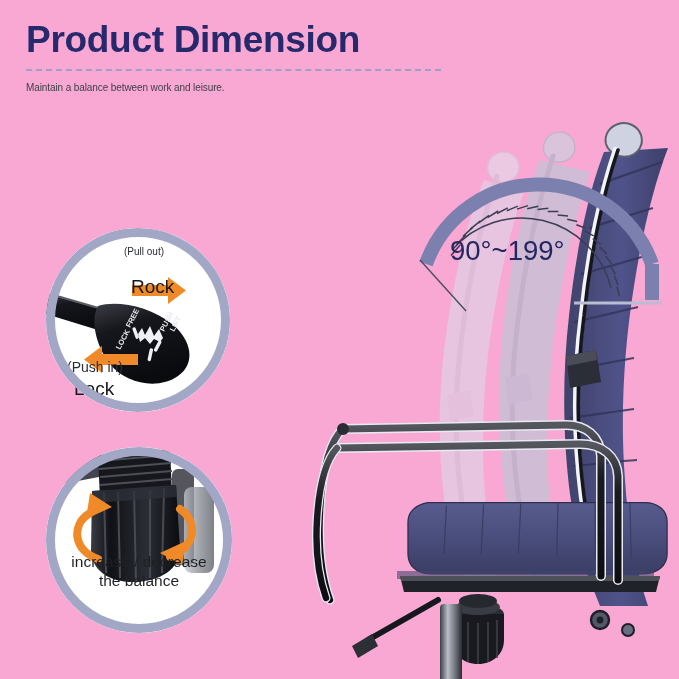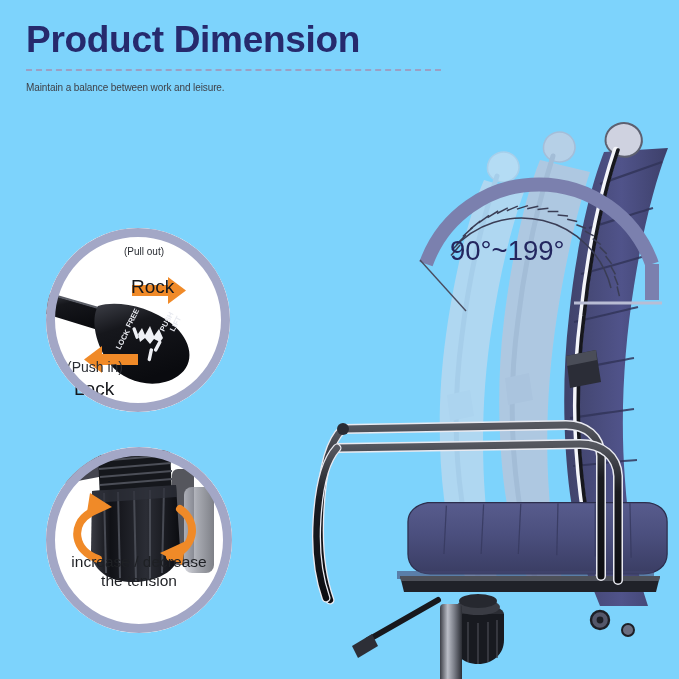--- a/index.html
+++ b/index.html
@@ -12,21 +12,21 @@
     background: #eef0fc;
     font-family: "Liberation Sans", sans-serif;
     overflow: hidden;
     position: relative;
   }
   #stage {
     position: absolute;
     left: 0; top: 0;
     width: 679px;
     height: 679px;
-    background: #7dd3fc;
+    background: #f9a8d4;
   }
 
   
   .header {
     position: absolute;
     left: 26px;
     top: 20px;
     width: 430px;
   }
   .page-title {
@@ -502,18 +502,18 @@
           <path d="M134 62 C154 76, 148 102, 124 110"></path>
         </g>
         <g fill="#f08a28">
           <path d="M44 46 L66 60 L40 72 Z"></path>
           <path d="M136 118 L114 106 L140 94 Z"></path>
         </g>
       </svg>
     </div>
     <div class="c2-text">
       <div>increase / decrease</div>
-      <div>the tension</div>
+      <div>the balance</div>
     </div>
     <div class="callout-ring" style="left:0;top:0;width:186px;height:186px;"></div>
   </div>
 
 </div>
 
 </body></html>

